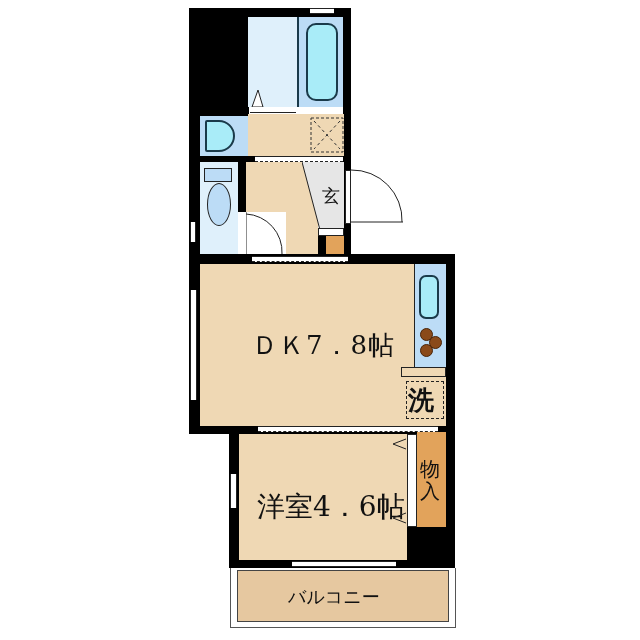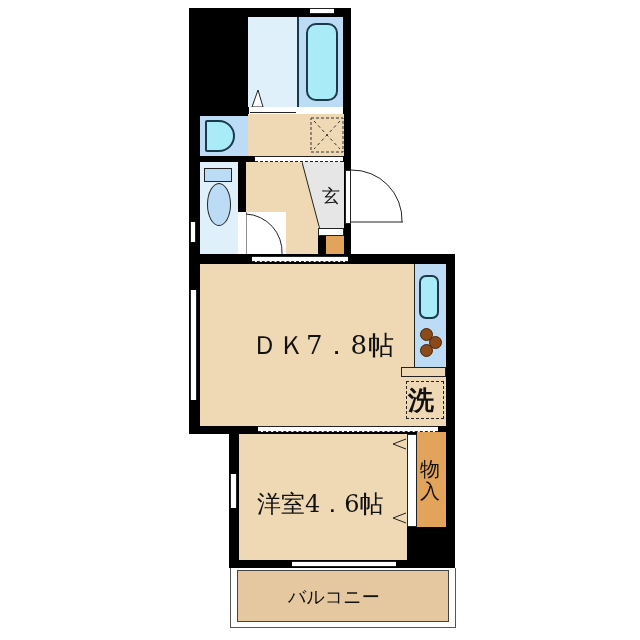--- a/index.html
+++ b/index.html
@@ -89,21 +89,21 @@
 <div class="abs" style="left:401px;top:367px;width:45px;height:10px;background:#efd8b4;border:1px solid #222;"></div>
 <div class="abs" style="left:406px;top:381px;width:38px;height:38px;border:1px dashed #222;"></div>
 <div class="label" style="left:408px;top:383px;font-size:26px;font-family:'DejaVu Sans',sans-serif;font-weight:bold;">洗</div>
 
 <div class="abs wall" style="left:189px;top:426px;width:266px;height:8px;"></div>
 <div class="abs" style="left:258px;top:426px;width:180px;height:6px;background:#fff;border-top:1px solid #222;border-bottom:1px dashed #222;"></div>
 
 <div class="abs wall" style="left:229px;top:426px;width:10px;height:142px;"></div>
 <div class="abs floor" style="left:239px;top:434px;width:168px;height:127px;"></div>
 <div class="abs winv" style="left:230px;top:474px;width:7px;height:34px;"></div>
-<div class="label" style="left:257px;top:488px;font-size:24px;">洋室4．6帖</div>
+<div class="label" style="left:257px;top:488px;font-size:28px;">洋室4．6帖</div>
 
 <div class="abs" style="left:407px;top:434px;width:10px;height:93px;background:#fff;border:1px solid #222;"></div>
 <svg class="abs" style="left:391px;top:438px;" width="16" height="12">
     <polyline points="15,1 2,6 15,11" fill="none" stroke="#222"></polyline>
   </svg>
 <svg class="abs" style="left:391px;top:512px;" width="16" height="12">
     <polyline points="15,1 2,6 15,11" fill="none" stroke="#222"></polyline>
   </svg>
 <div class="abs" style="left:417px;top:432px;width:29px;height:97px;background:#e2a35b;"></div>
 <div class="label" style="left:420px;top:456px;font-size:20px;font-family:'DejaVu Sans',sans-serif;">物</div>

